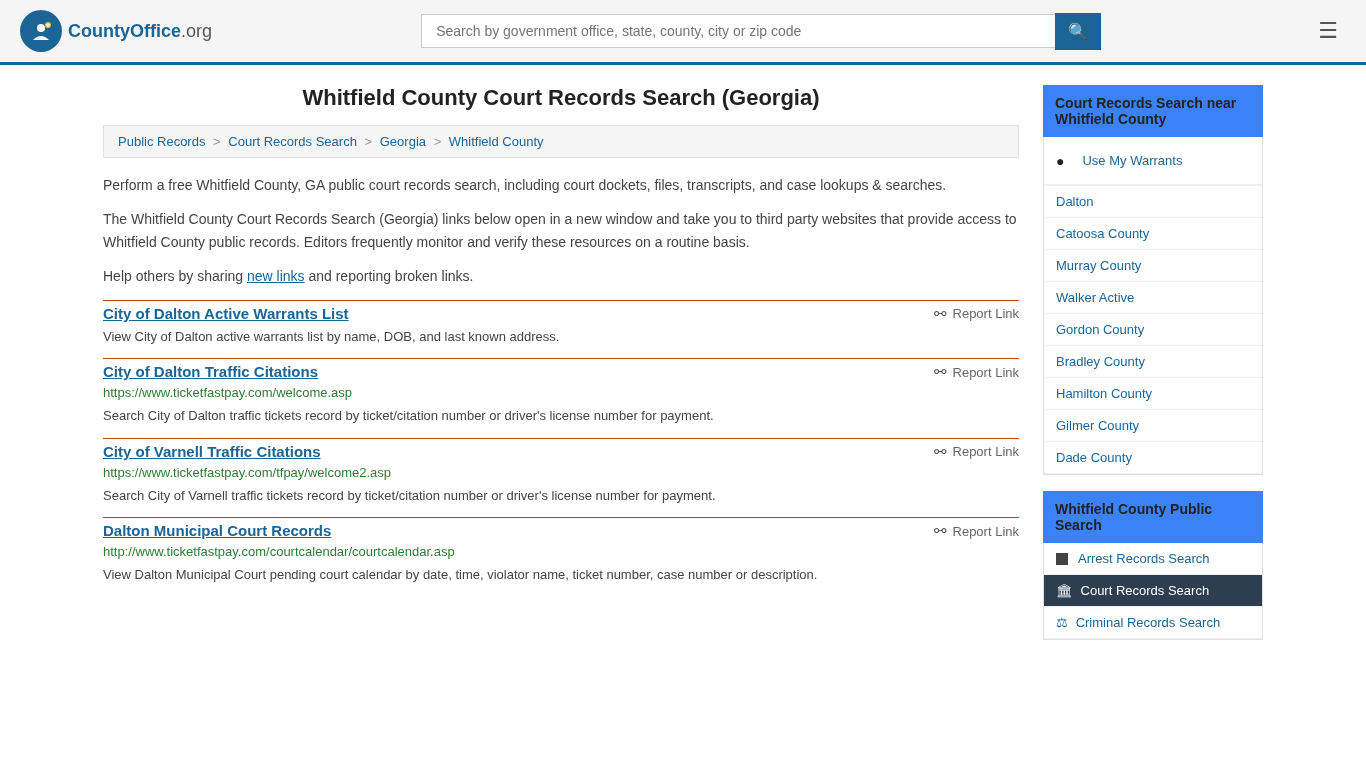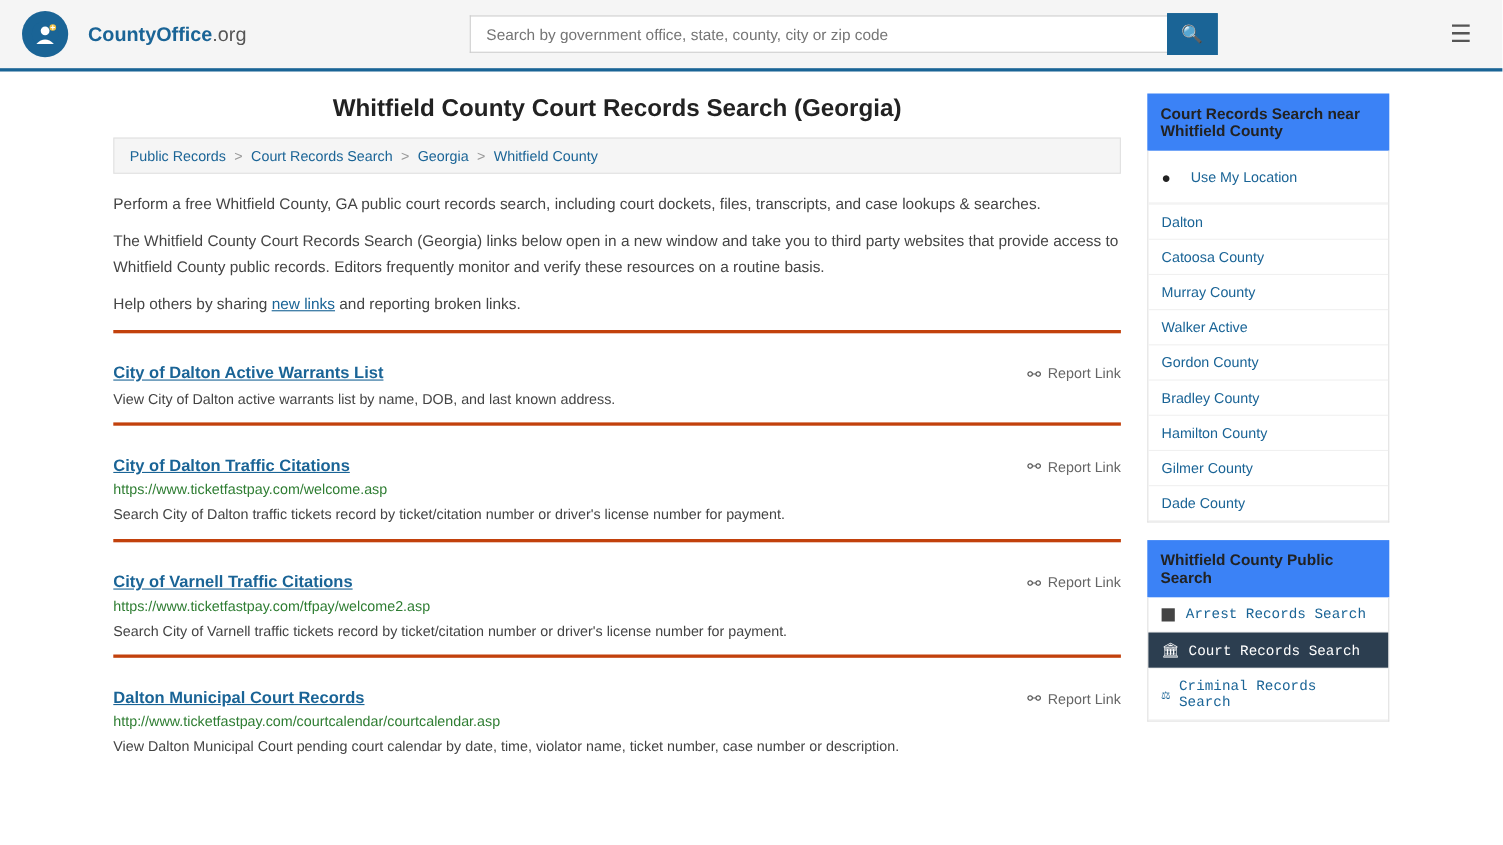--- a/index.html
+++ b/index.html
@@ -28,21 +28,20 @@
       align-items: center;
       justify-content: center;
       color: white;
       font-size: 18px;
       font-weight: bold;
     }
     #logo-text {
       font-size: 18px;
       color: #1a6496;
       font-weight: bold;
-      margin-left: 12px;
     }
     #logo-text span { color: #555; font-weight: normal; }
     #search-area {
       display: flex;
       align-items: center;
       flex: 1;
       max-width: 680px;
       margin: 0 30px;
     }
     #search-input {
@@ -106,22 +105,22 @@
     }
     #breadcrumb a { color: #1a6496; text-decoration: none; }
     #breadcrumb span { margin: 0 4px; color: #999; }
 
     
     .desc-para { margin-bottom: 12px; font-size: 14px; line-height: 1.6; color: #444; }
     .desc-para a { color: #1a6496; text-decoration: underline; }
 
     
     .result-card {
-      border-top: 3px solid #c2410c;
-      padding: 28px 0 12px;
+      border-top: 1px solid #c2410c;
+      padding: 4px 0 12px;
     }
     .result-header {
       display: flex;
       justify-content: space-between;
       align-items: flex-start;
       margin-bottom: 4px;
     }
     .result-title {
       font-size: 15px;
       font-weight: bold;
@@ -167,21 +166,21 @@
       align-items: center;
       gap: 6px;
       padding: 8px 12px;
       border-bottom: 1px solid #f0f0f0;
       cursor: pointer;
     }
     .location-icon { color: #222; font-size: 14px; }
 
     
     .sidebar-section2 { margin-top: 16px; }
-    .sidebar-list2 { list-style: none; border: 1px solid #e0e0e0; border-top: none; font-family: Liberation Mono, monospace; }
+    .sidebar-list2 { list-style: none; border: 1px solid #e0e0e0; border-top: none; }
     .sidebar-list2 li { border-bottom: 1px solid #f0f0f0; }
     .sidebar-list2 li a {
       display: flex;
       align-items: center;
       gap: 8px;
       padding: 8px 12px;
       color: #1a6496;
       text-decoration: none;
       font-size: 13px;
     }
@@ -293,21 +292,21 @@
     </div>
   </div>
 
   <div id="sidebar">
 
     <div class="sidebar-section-header">Court Records Search near Whitfield County</div>
     <ul class="sidebar-list">
       <li>
         <div class="sidebar-use-location">
           <span class="location-icon">●</span>
-          <a href="#">Use My Location</a>
+          <a href="#">Use My Warrants</a>
         </div>
       </li>
       <li>
           <a href="#">Dalton</a>
         </li>
       <li>
           <a href="#">Catoosa County</a>
         </li>
       <li>
           <a href="#">Murray County</a>

